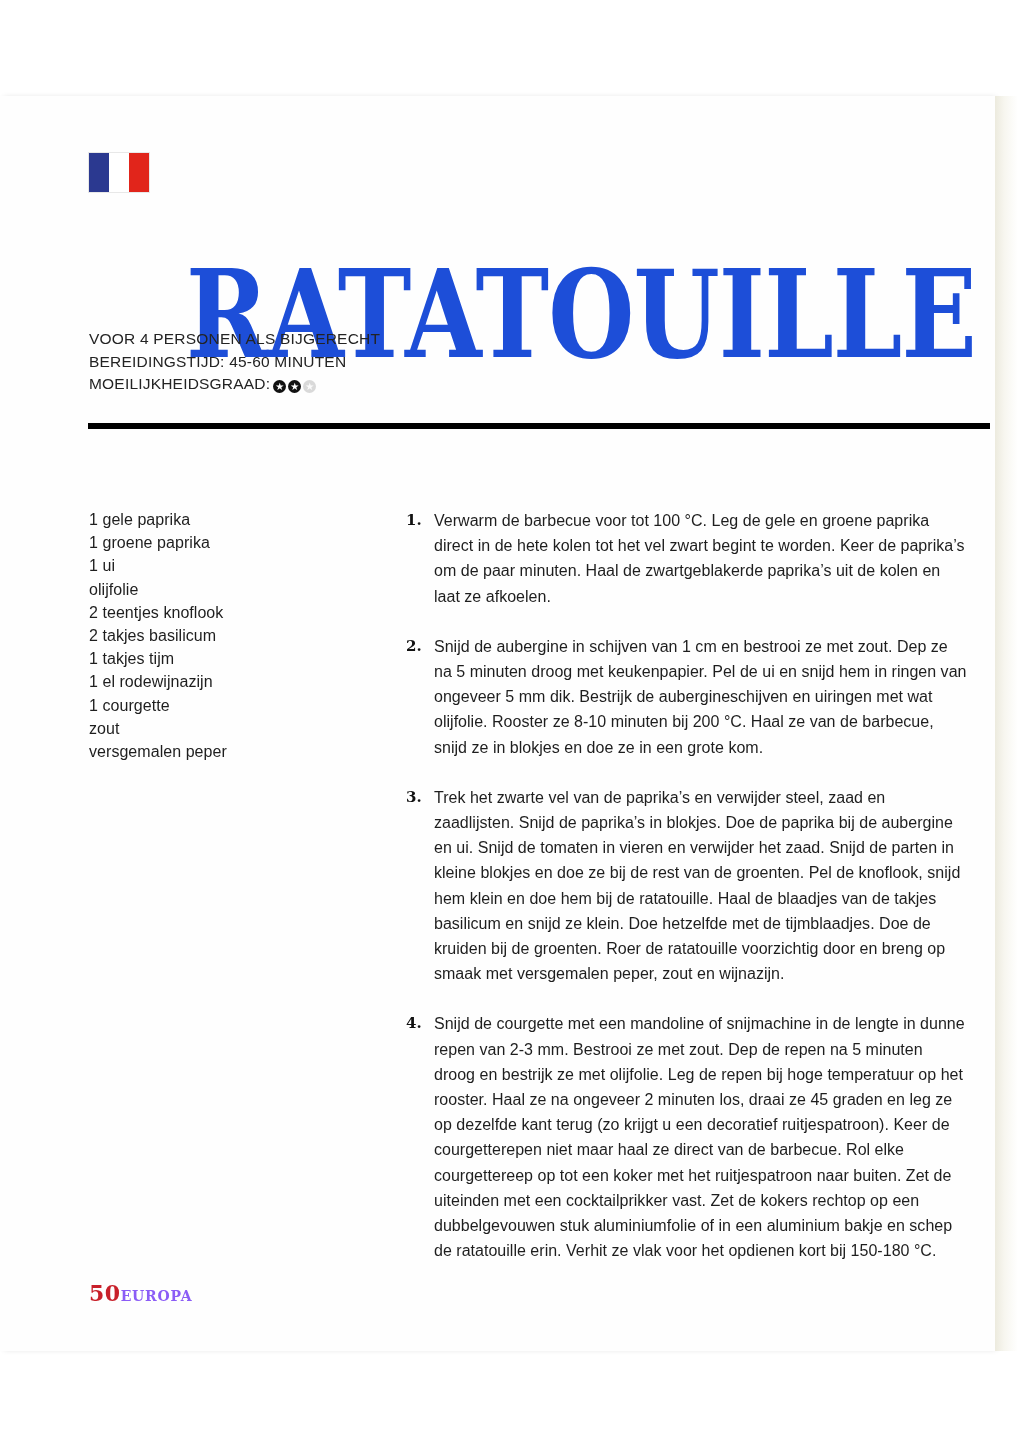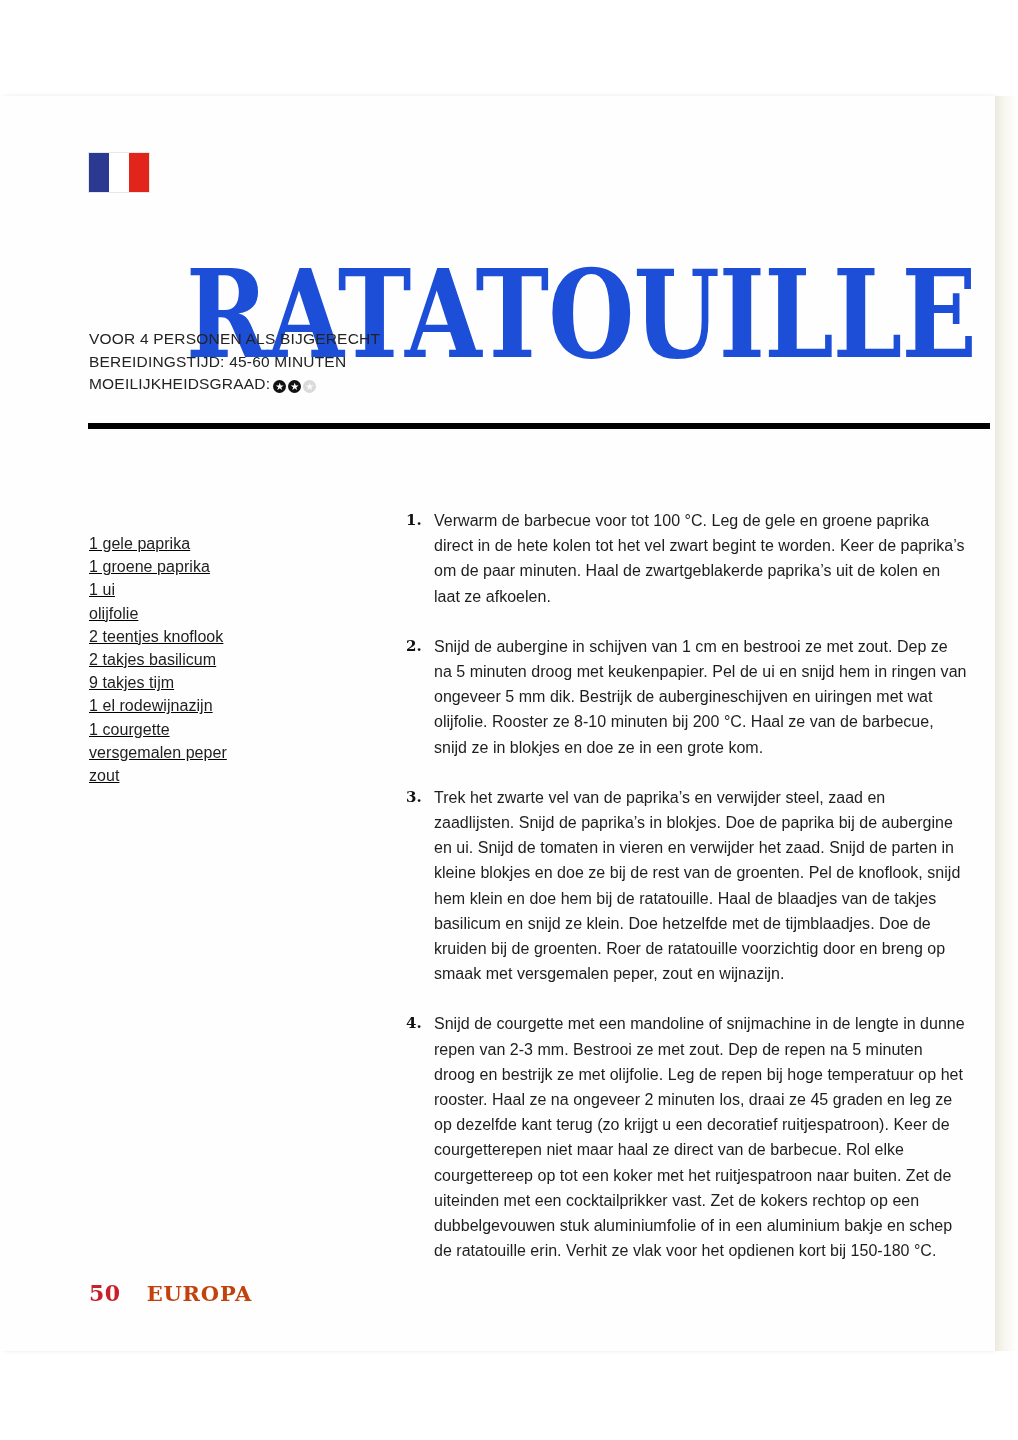--- a/index.html
+++ b/index.html
@@ -127,23 +127,22 @@
     top: 423px;
     width: 902px;
     height: 6px;
     background: #000000;
   }
 
   
   #ingredients {
     position: absolute;
     left: 89px;
-    top: 532px;
+    top: 508px;
     width: 270px;
-    text-decoration: underline;
   }
   .ingredient {
     font-size: 16px;
     line-height: 23.2px;
     color: #1e1e1e;
     letter-spacing: 0.05px;
   }
 
   #steps {
     position: absolute;
@@ -183,24 +182,23 @@
   }
   #page-number {
     font-family: "DejaVu Serif", "Liberation Serif", serif;
     font-weight: 700;
     font-size: 22px;
     letter-spacing: 0.5px;
   }
   #section-name {
     font-family: "DejaVu Serif", "Liberation Serif", serif;
     font-weight: 700;
-    font-size: 21px;
+    font-size: 14px;
     letter-spacing: 0.8px;
-    color: #c2410c;
-    margin-left: 26px;
+    color: #8b5cf6;
   }
 </style>
 </head>
 <body style="background: rgb(255, 255, 255);">
 
 <div id="page-sheet">
 
   <div id="page-inner"></div>
   <div id="page-edge"></div>
 
@@ -220,25 +218,25 @@
 
   <div id="header-rule"></div>
 
   <div id="ingredients">
       <div class="ingredient">1 gele paprika</div>
       <div class="ingredient">1 groene paprika</div>
       <div class="ingredient">1 ui</div>
       <div class="ingredient">olijfolie</div>
       <div class="ingredient">2 teentjes knoflook</div>
       <div class="ingredient">2 takjes basilicum</div>
-      <div class="ingredient">9 takjes tijm</div>
+      <div class="ingredient">1 takjes tijm</div>
       <div class="ingredient">1 el rodewijnazijn</div>
       <div class="ingredient">1 courgette</div>
+      <div class="ingredient">zout</div>
       <div class="ingredient">versgemalen peper</div>
-      <div class="ingredient">zout</div>
     </div>
 
   <div id="steps">
       <div class="step"><span class="step-num">1.</span><span>Verwarm de barbecue voor tot 100 °C. Leg de gele en groene paprika direct in de hete kolen tot het vel zwart begint te worden. Keer de paprika’s om de paar minuten. Haal de zwartgeblakerde paprika’s uit de kolen en laat ze afkoelen.</span></div>
       <div class="step"><span class="step-num">2.</span><span>Snijd de aubergine in schijven van 1 cm en bestrooi ze met zout. Dep ze na 5 minuten droog met keukenpapier. Pel de ui en snijd hem in ringen van ongeveer 5 mm dik. Bestrijk de aubergineschijven en uiringen met wat olijfolie. Rooster ze 8-10 minuten bij 200 °C. Haal ze van de barbecue, snijd ze in blokjes en doe ze in een grote kom.</span></div>
       <div class="step"><span class="step-num">3.</span><span>Trek het zwarte vel van de paprika’s en verwijder steel, zaad en zaadlijsten. Snijd de paprika’s in blokjes. Doe de paprika bij de aubergine en ui. Snijd de tomaten in vieren en verwijder het zaad. Snijd de parten in kleine blokjes en doe ze bij de rest van de groenten. Pel de knoflook, snijd hem klein en doe hem bij de ratatouille. Haal de blaadjes van de takjes basilicum en snijd ze klein. Doe hetzelfde met de tijmblaadjes. Doe de kruiden bij de groenten. Roer de ratatouille voorzichtig door en breng op smaak met versgemalen peper, zout en wijnazijn.</span></div>
       <div class="step"><span class="step-num">4.</span><span>Snijd de courgette met een mandoline of snijmachine in de lengte in dunne repen van 2-3 mm. Bestrooi ze met zout. Dep de repen na 5 minuten droog en bestrijk ze met olijfolie. Leg de repen bij hoge temperatuur op het rooster. Haal ze na ongeveer 2 minuten los, draai ze 45 graden en leg ze op dezelfde kant terug (zo krijgt u een decoratief ruitjespatroon). Keer de courgetterepen niet maar haal ze direct van de barbecue. Rol elke courgettereep op tot een koker met het ruitjespatroon naar buiten. Zet de uiteinden met een cocktailprikker vast. Zet de kokers rechtop op een dubbelgevouwen stuk aluminiumfolie of in een aluminium bakje en schep de ratatouille erin. Verhit ze vlak voor het opdienen kort bij 150-180 °C.</span></div>
     </div>
 
   <div id="footer">

